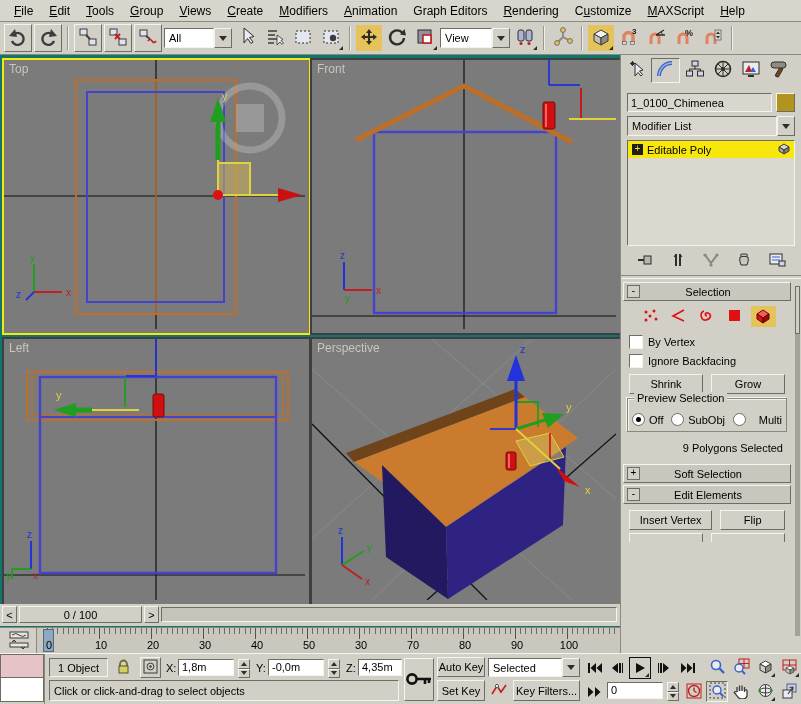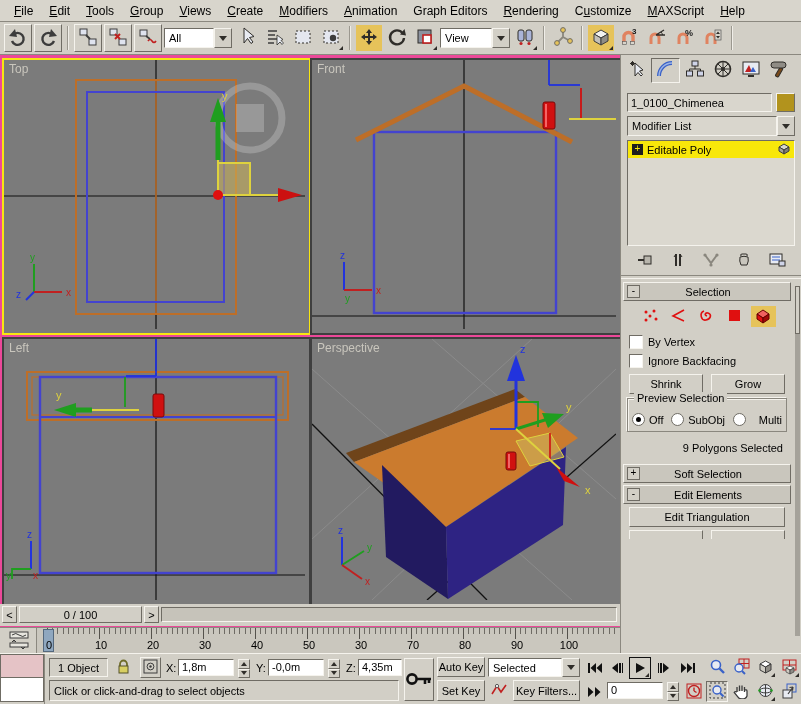--- a/index.html
+++ b/index.html
@@ -1,17 +1,17 @@
 <!DOCTYPE html>
 <html><head>
 <meta charset="utf-8">
 <style>
   html,body{margin:0;padding:0;}
   body{font-family:"Liberation Sans","DejaVu Sans",sans-serif;font-size:11px;color:#000;}
-  #app{position:relative;width:801px;height:704px;background:#ec4899;overflow:hidden;}
+  #app{position:relative;width:801px;height:704px;background:#0f766e;overflow:hidden;}
   .out{background:#d2cfc6;border:1px solid;border-color:#f5f3ed #6f6c64 #6f6c64 #f5f3ed;}
   .in{background:#d2cfc6;border:1px solid;border-color:#6f6c64 #f5f3ed #f5f3ed #6f6c64;}
   .fieldw{background:#fff;border:1px solid;border-color:#6f6c64 #f5f3ed #f5f3ed #6f6c64;}
   .fieldg{background:#d9d6cd;border:1px solid;border-color:#6f6c64 #f5f3ed #f5f3ed #6f6c64;}
   .pressed{background:#e6c35a !important;border-color:#6f6c64 #f5f3ed #f5f3ed #6f6c64 !important;}
   .btn{display:flex;align-items:center;justify-content:center;cursor:default;}
   .dis{color:#8a877e;}
   
   #menubar{position:absolute;left:0;top:0;width:801px;height:22px;background:#d8d5cc;border-bottom:1px solid #8b887f;display:flex;align-items:center;padding-left:6px;box-sizing:border-box;font-size:12px;}
   .menu-item{padding:2px 8px;}
@@ -564,23 +564,28 @@
 
       <div class="rollhead">
         <span class="pm">+</span>
         <span class="rtitle">Soft Selection</span>
       </div>
 
       <div class="rollhead">
         <span class="pm">-</span>
         <span class="rtitle">Edit Elements</span>
       </div>
-      <div class="btn out" style="margin:3px 8px;height:18px;">
-          <span>Edit Triangulation</span>
-        </div>
+      <div style="display:flex;gap:8px;margin:6px 8px 3px 8px;">
+        <div class="btn out" style="flex:1.3;height:18px;">
+            <span>Insert Vertex</span>
+          </div>
+        <div class="btn out" style="flex:1;height:18px;">
+            <span>Flip</span>
+          </div>
+      </div>
       <div style="display:flex;gap:8px;margin:3px 8px 0 8px;height:9px;overflow:hidden;">
         <div class="out" style="flex:1;height:18px;"></div>
         <div class="out" style="flex:1;height:18px;"></div>
       </div>
     </div>
   </div>
 
   <div id="status">
     <div class="abs" style="left:0;top:0;width:45px;height:51px;border-right:1px solid #8b887f;">
       <div style="height:24px;background:#e5c3c6;border:1px solid #6f6c64;box-sizing:border-box;"></div>

